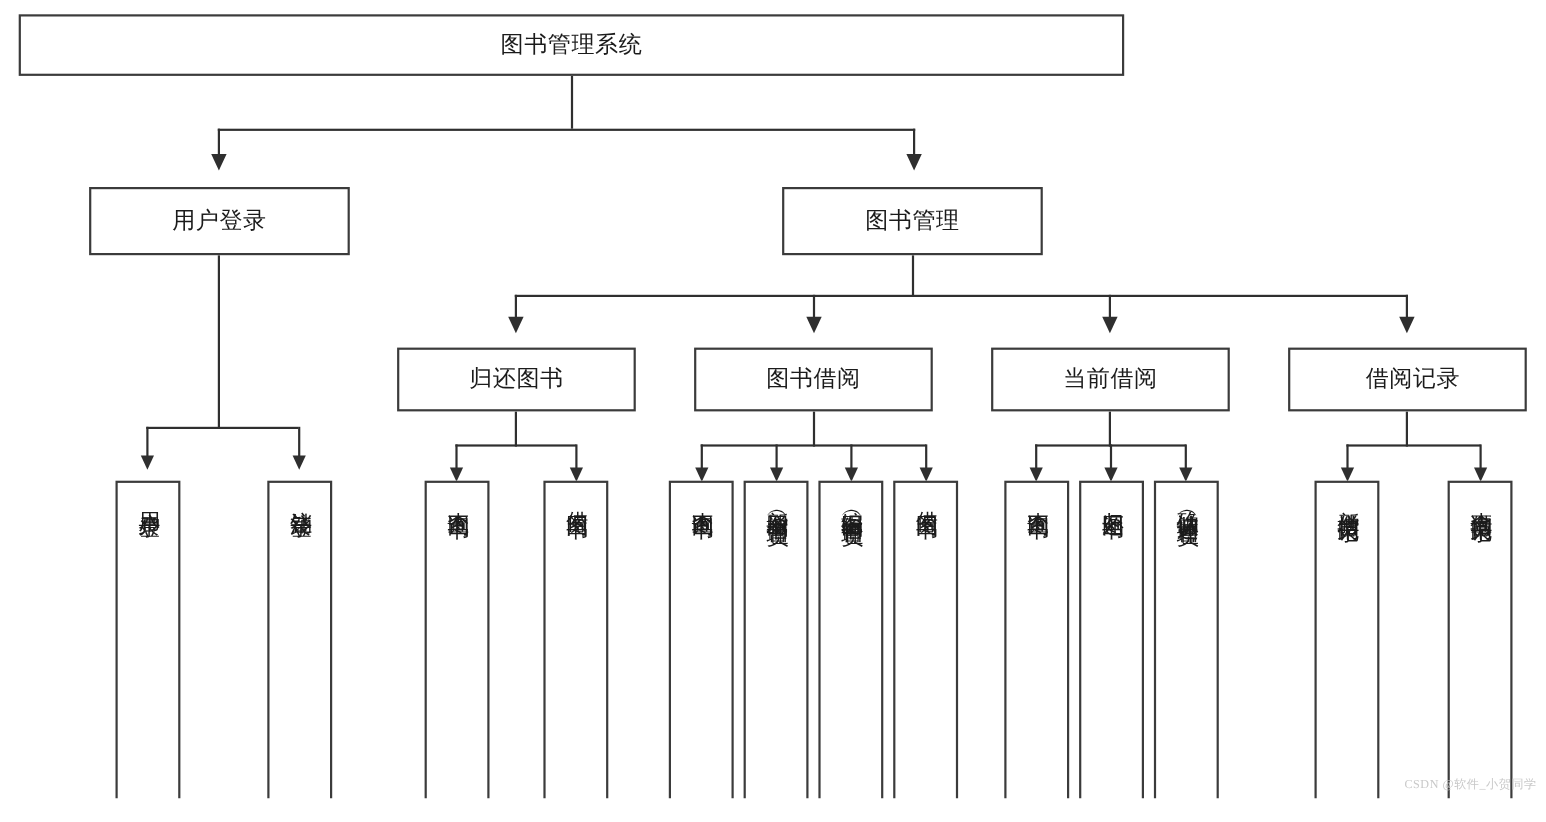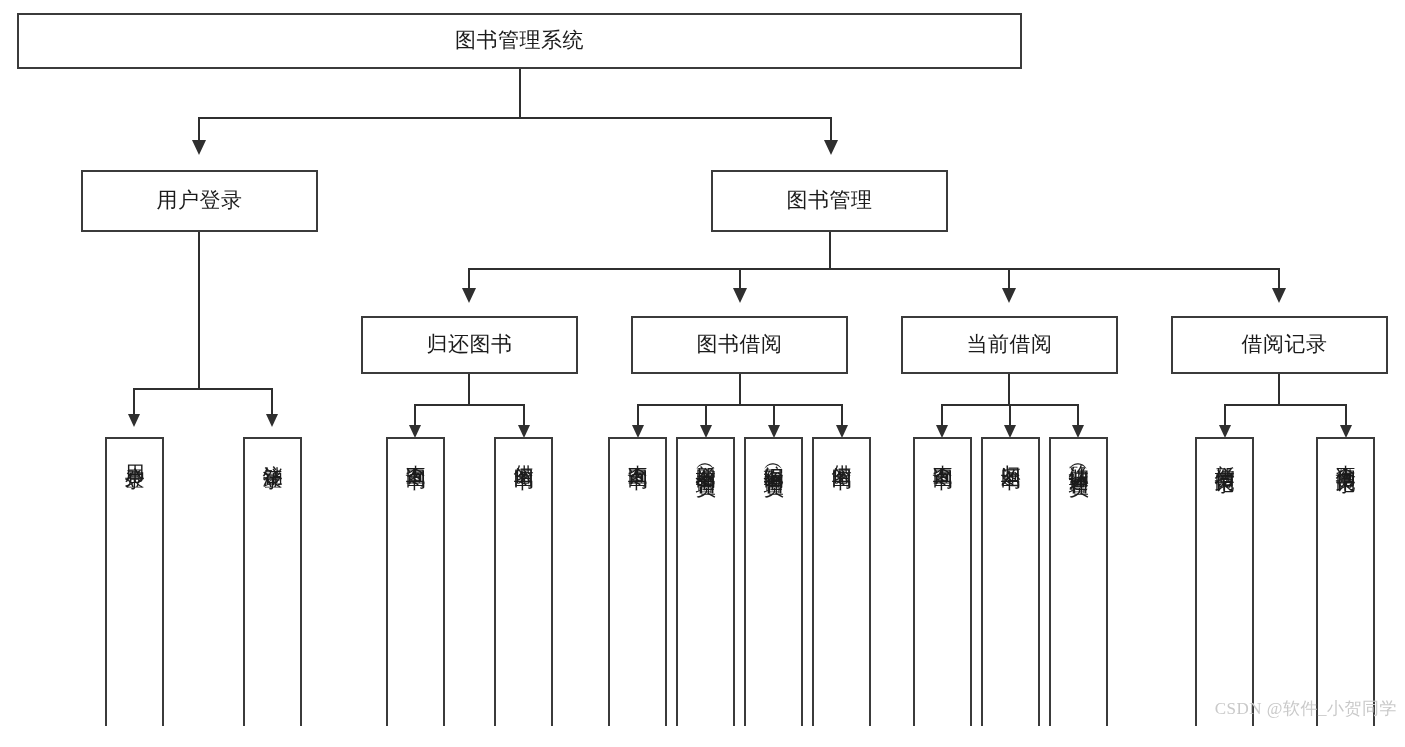--- a/index.html
+++ b/index.html
@@ -73,21 +73,21 @@
   .arrow.small {
     border-left-width: 6px;
     border-right-width: 6px;
     border-top-width: 13px;
   }
   
   #watermark {
     position: absolute;
     right: 8px;
     bottom: 6px;
-    font-size: 17px;
+    font-size: 11px;
     color: #c9c9c9;
     letter-spacing: 0.5px;
     z-index: 5;
     white-space: nowrap;
     pointer-events: none;
   }
 </style>
 </head>
 <body>
 

